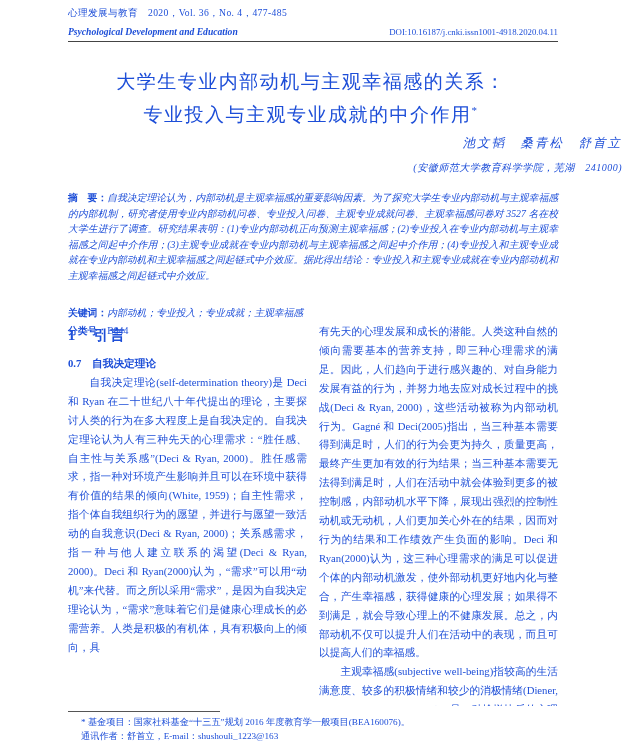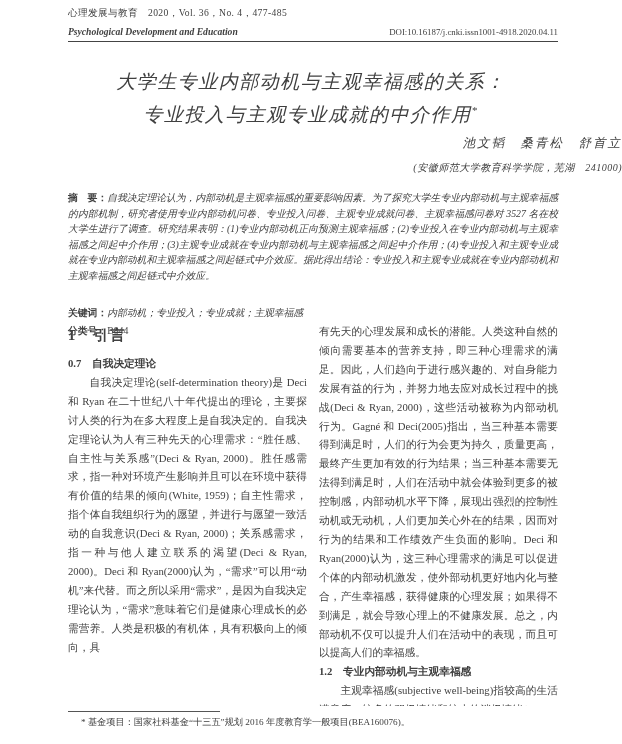--- a/index.html
+++ b/index.html
@@ -3,33 +3,33 @@
 <meta charset="utf-8">
 <style>
   html, body { margin: 0; padding: 0; background: #ffffff; }
   .page {
     position: relative;
     width: 622px;
     height: 744px;
     background: #ffffff;
     overflow: hidden;
     font-family: "Liberation Serif", "DejaVu Serif", serif;
-    color: #404040;
+    color: #1d4ed8;
   }
 
   
   .jheader { position: absolute; left: 68px; top: 7px; width: 490px; }
   .jheader-cn { font-size: 9.6px; letter-spacing: 0.4px; }
   .jheader-row { display: flex; justify-content: space-between; align-items: baseline; margin-top: 6px; }
   .jheader-en { font-size: 9.6px; font-weight: bold; font-style: italic; }
   .jheader-doi { font-size: 8.8px; }
   .jheader-rule { position: absolute; left: 68px; top: 41px; width: 490px; border-top: 1px solid #444; }
 
   
-  .title-block { position: absolute; left: 0; top: 68px; width: 622px; text-align: center; font-style: italic; }
+  .title-block { position: absolute; left: 0; top: 68px; width: 622px; text-align: center; }
   .title-line { font-size: 19px; line-height: 28px; letter-spacing: 1.5px; font-weight: 500; }
   .title-line sup { font-size: 11px; }
 
   
   .authors { position: absolute; left: 0; top: 135px; width: 622px; text-align: right;
              font-size: 12.5px; font-style: italic; letter-spacing: 2px; }
   .affiliation { position: absolute; left: 0; top: 161px; width: 622px; text-align: right;
                  font-size: 10px; font-style: italic; letter-spacing: 0.5px; }
 
   
@@ -86,22 +86,22 @@
   </div>
 
   <div class="col col-left">
     <div class="sec-h1">1　引言</div>
     <div class="sec-h2">0.7　自我决定理论</div>
     <p class="indent">自我决定理论(self-determination theory)是 Deci 和 Ryan 在二十世纪八十年代提出的理论，主要探讨人类的行为在多大程度上是自我决定的。自我决定理论认为人有三种先天的心理需求：“胜任感、自主性与关系感”(Deci &amp; Ryan, 2000)。胜任感需求，指一种对环境产生影响并且可以在环境中获得有价值的结果的倾向(White, 1959)；自主性需求，指个体自我组织行为的愿望，并进行与愿望一致活动的自我意识(Deci &amp; Ryan, 2000)；关系感需求，指一种与他人建立联系的渴望(Deci &amp; Ryan, 2000)。Deci 和 Ryan(2000)认为，“需求”可以用“动机”来代替。而之所以采用“需求”，是因为自我决定理论认为，“需求”意味着它们是健康心理成长的必需营养。人类是积极的有机体，具有积极向上的倾向，具</p>
   </div>
 
   <div class="col col-right">
     <p>有先天的心理发展和成长的潜能。人类这种自然的倾向需要基本的营养支持，即三种心理需求的满足。因此，人们趋向于进行感兴趣的、对自身能力发展有益的行为，并努力地去应对成长过程中的挑战(Deci &amp; Ryan, 2000)，这些活动被称为内部动机行为。Gagné 和 Deci(2005)指出，当三种基本需要得到满足时，人们的行为会更为持久，质量更高，最终产生更加有效的行为结果；当三种基本需要无法得到满足时，人们在活动中就会体验到更多的被控制感，内部动机水平下降，展现出强烈的控制性动机或无动机，人们更加关心外在的结果，因而对行为的结果和工作绩效产生负面的影响。Deci 和 Ryan(2000)认为，这三种心理需求的满足可以促进个体的内部动机激发，使外部动机更好地内化与整合，产生幸福感，获得健康的心理发展；如果得不到满足，就会导致心理上的不健康发展。总之，内部动机不仅可以提升人们在活动中的表现，而且可以提高人们的幸福感。</p>
-    <div class="sec-h2">1.2　专业内部动机与主观幸福感</div>
     <p class="indent">主观幸福感(subjective well-being)指较高的生活满意度、较多的积极情绪和较少的消极情绪(Diener, Suh, Lucas, &amp; Smith, 1999)，是一种愉悦快乐的心理状态(黄希庭，李继波，刘杰，2012)。主观</p>
   </div>
 
   <div class="footnote-rule"></div>
   <div class="footnote">
     <p>* 基金项目：国家社科基金“十三五”规划 2016 年度教育学一般项目(BEA160076)。</p>
+    <p>通讯作者：舒首立，E-mail：shushouli_1223@163</p>
   </div>
 
 </div>
 
 </body></html>

